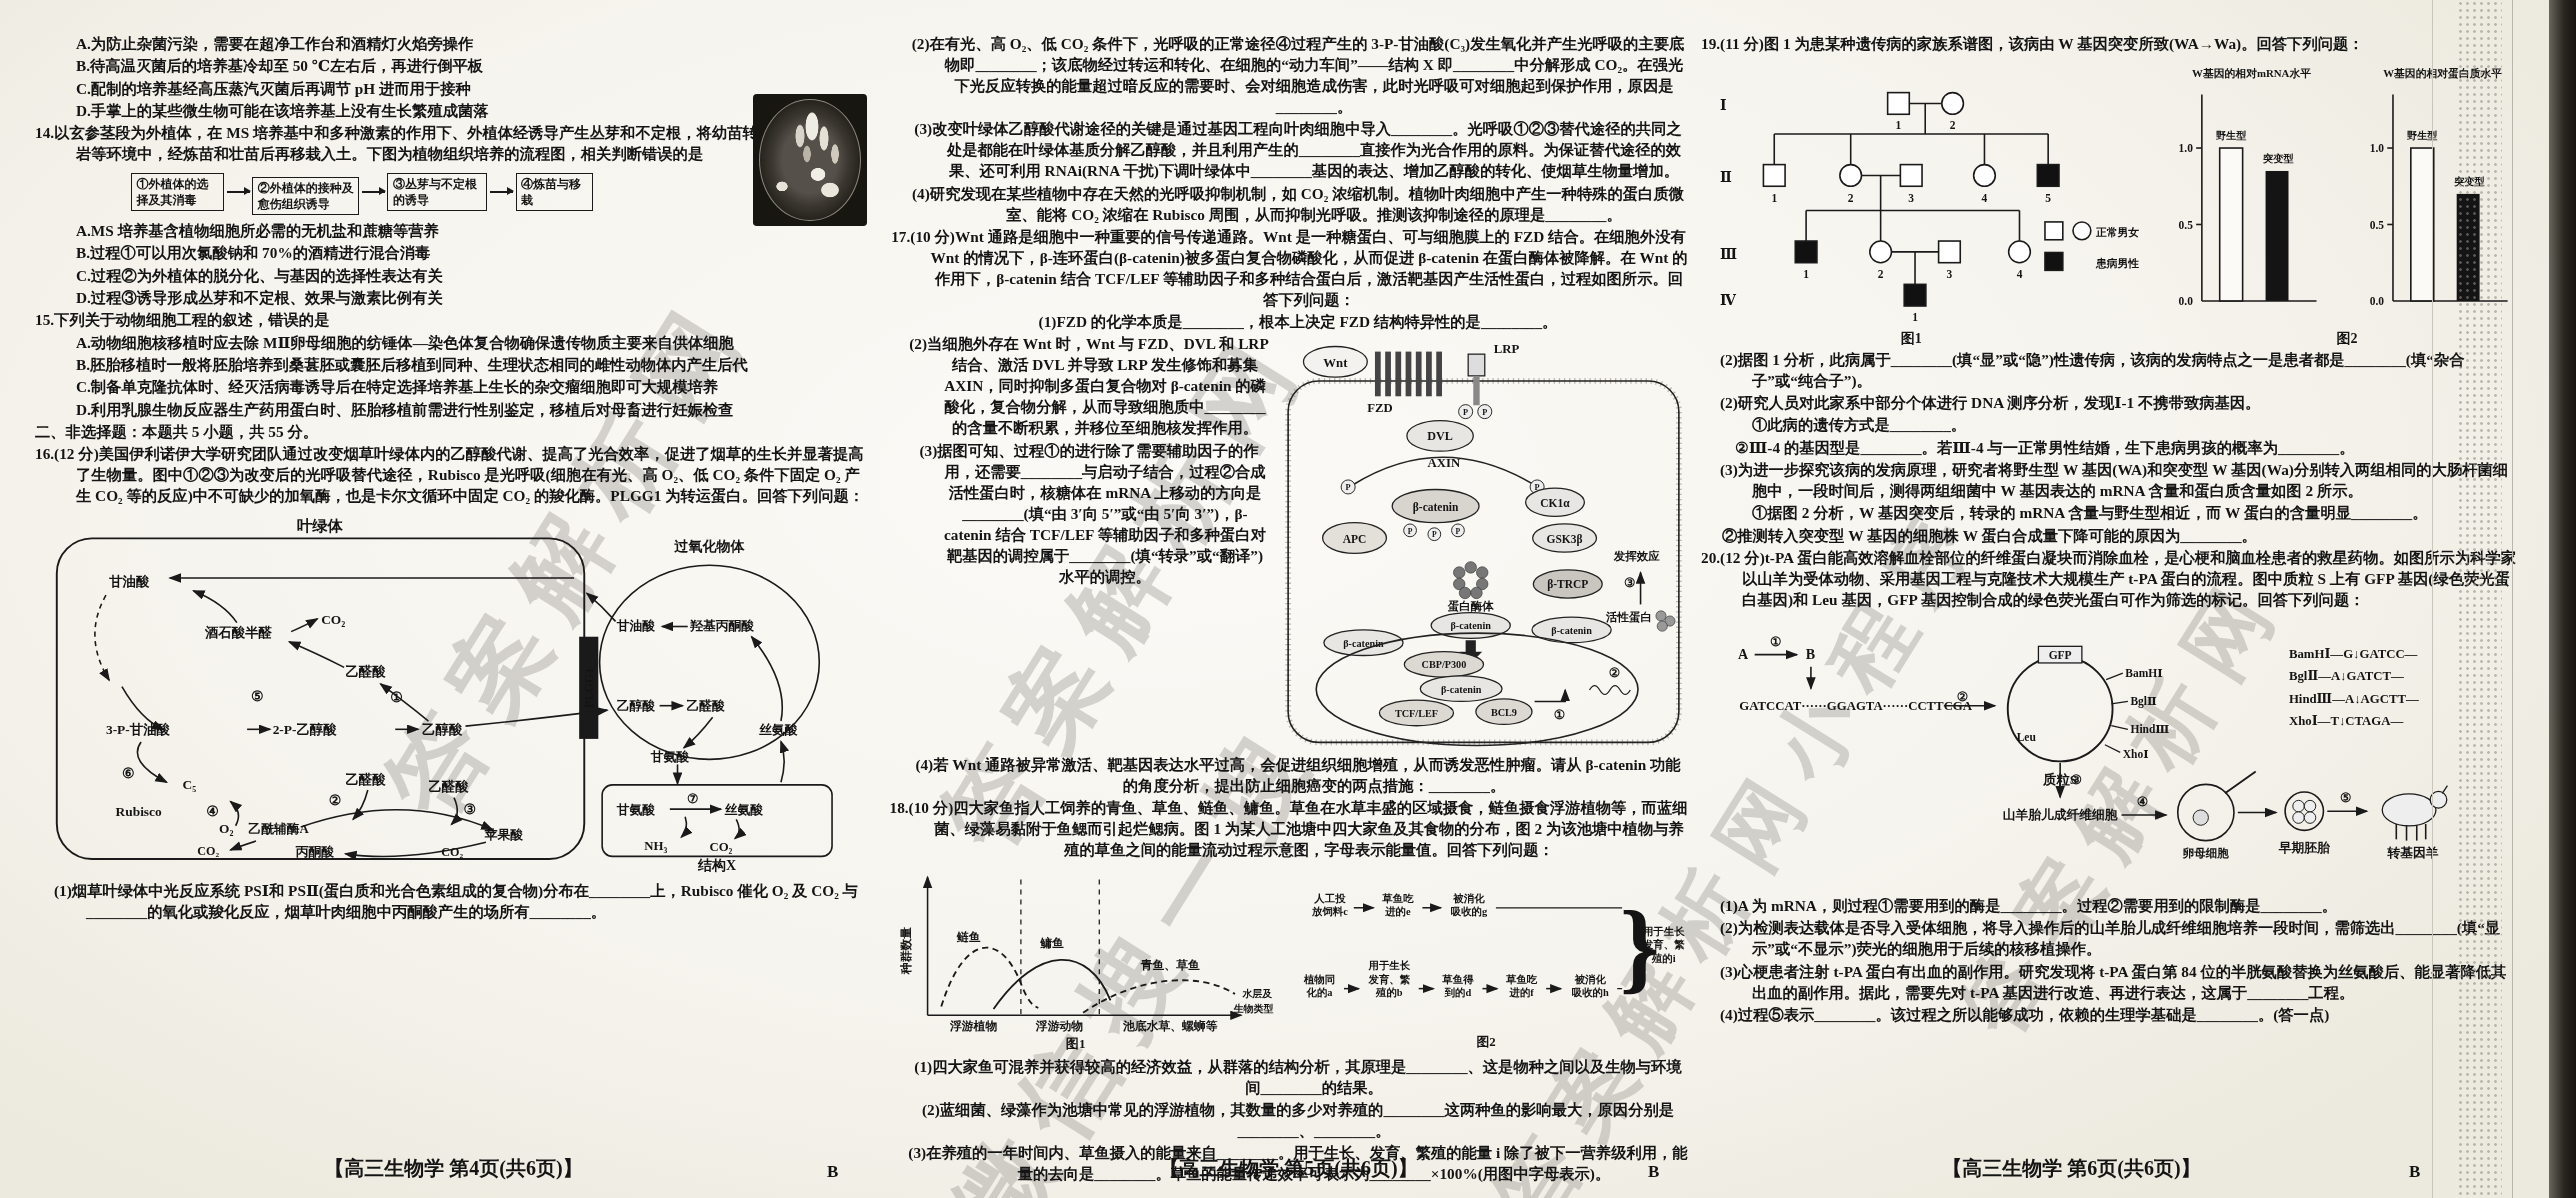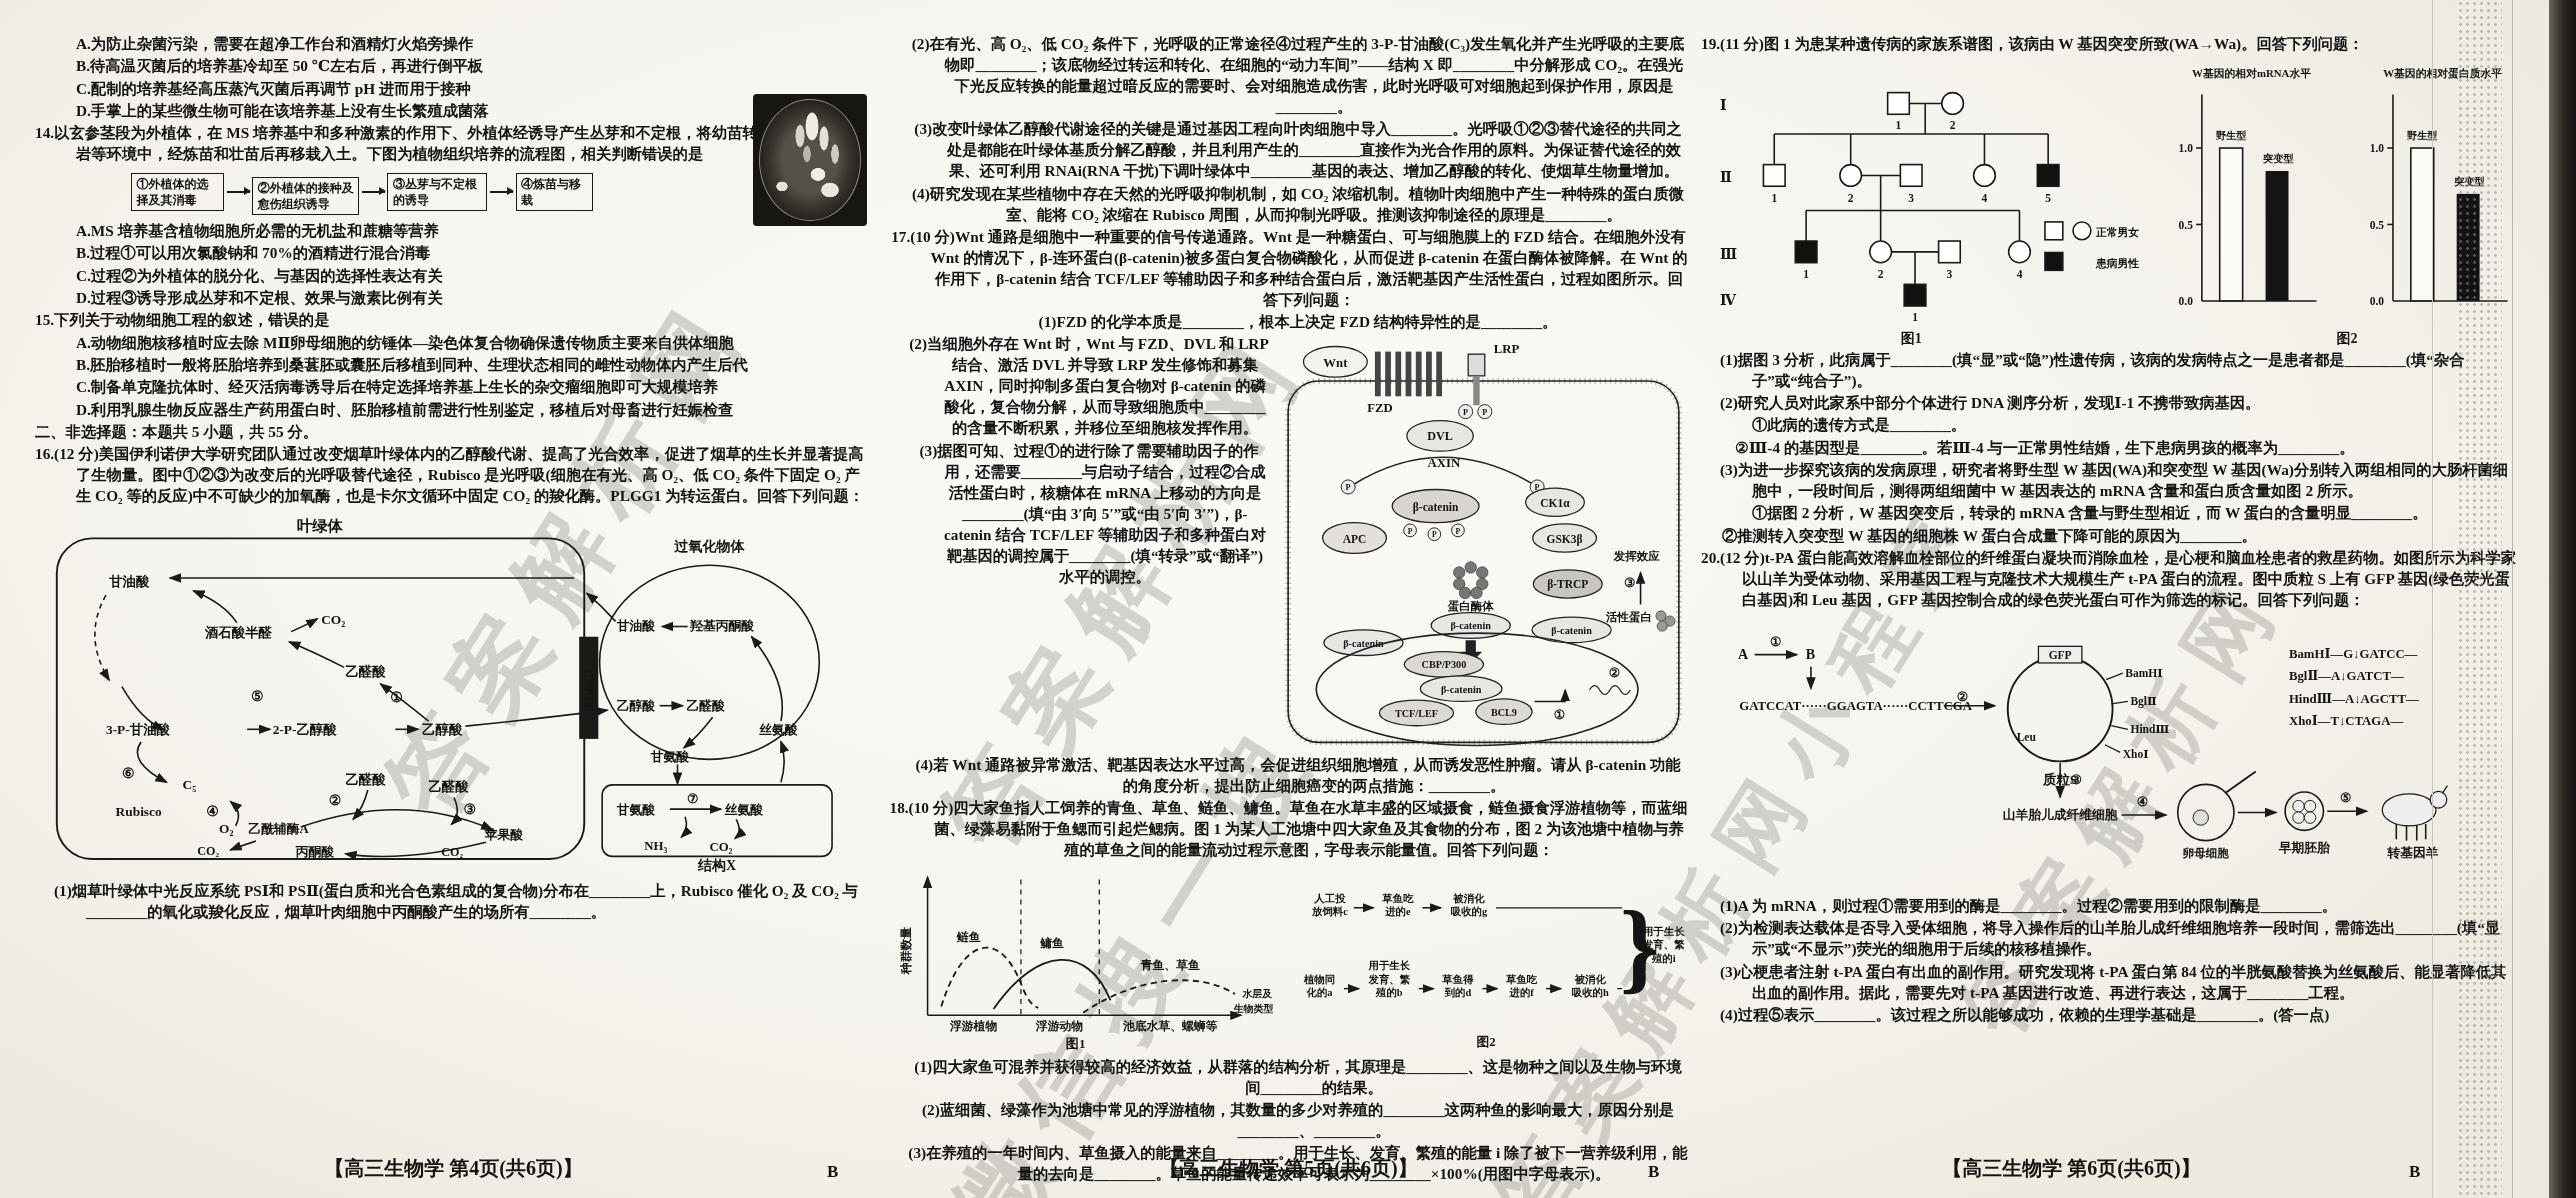--- a/index.html
+++ b/index.html
@@ -458,21 +458,21 @@
         <text x="358" y="269" font-size="18" text-anchor="end">0.5</text>
         <text x="358" y="389" font-size="18" text-anchor="end">0.0</text>
         <rect x="400" y="142" width="36" height="240" fill="#fbfaf7" stroke="#1a1a1a" stroke-width="2.5"></rect>
         <text x="418" y="128" font-size="16" text-anchor="middle">野生型</text>
         <rect x="472" y="214" width="36" height="168" fill="#141414"></rect>
         <text x="492" y="200" font-size="16" text-anchor="middle">突变型</text>
         <text x="300" y="448" font-size="22" text-anchor="middle">图2</text>
       </svg>
     </div>
 
-    <p class="sub">(1)据图 3 分析，此病属于________(填“显”或“隐”)性遗传病，该病的发病特点之一是患者都是________(填“杂合子”或“纯合子”)。</p>
+    <p class="sub">(2)据图 1 分析，此病属于________(填“显”或“隐”)性遗传病，该病的发病特点之一是患者都是________(填“杂合子”或“纯合子”)。</p>
     <p class="sub">(2)研究人员对此家系中部分个体进行 DNA 测序分析，发现Ⅰ-1 不携带致病基因。</p>
     <p class="sub" style="margin-left:51px;">①此病的遗传方式是________。</p>
     <p class="sub" style="margin-left:34px;">②Ⅲ-4 的基因型是________。若Ⅲ-4 与一正常男性结婚，生下患病男孩的概率为________。</p>
     <p class="sub">(3)为进一步探究该病的发病原理，研究者将野生型 W 基因(WA)和突变型 W 基因(Wa)分别转入两组相同的大肠杆菌细胞中，一段时间后，测得两组细菌中 W 基因表达的 mRNA 含量和蛋白质含量如图 2 所示。</p>
     <p class="sub" style="margin-left:51px;">①据图 2 分析，W 基因突变后，转录的 mRNA 含量与野生型相近，而 W 蛋白的含量明显________。</p>
     <p class="sub" style="margin-left:21px;">②推测转入突变型 W 基因的细胞株 W 蛋白合成量下降可能的原因为________。</p>
 
     <p class="stem">20.(12 分)t-PA 蛋白能高效溶解血栓部位的纤维蛋白凝块而消除血栓，是心梗和脑血栓患者的救星药物。如图所示为科学家以山羊为受体动物、采用基因工程与克隆技术大规模生产 t-PA 蛋白的流程。图中质粒 S 上有 GFP 基因(绿色荧光蛋白基因)和 Leu 基因，GFP 基因控制合成的绿色荧光蛋白可作为筛选的标记。回答下列问题：</p>
 
     <div class="fig20wrap">

